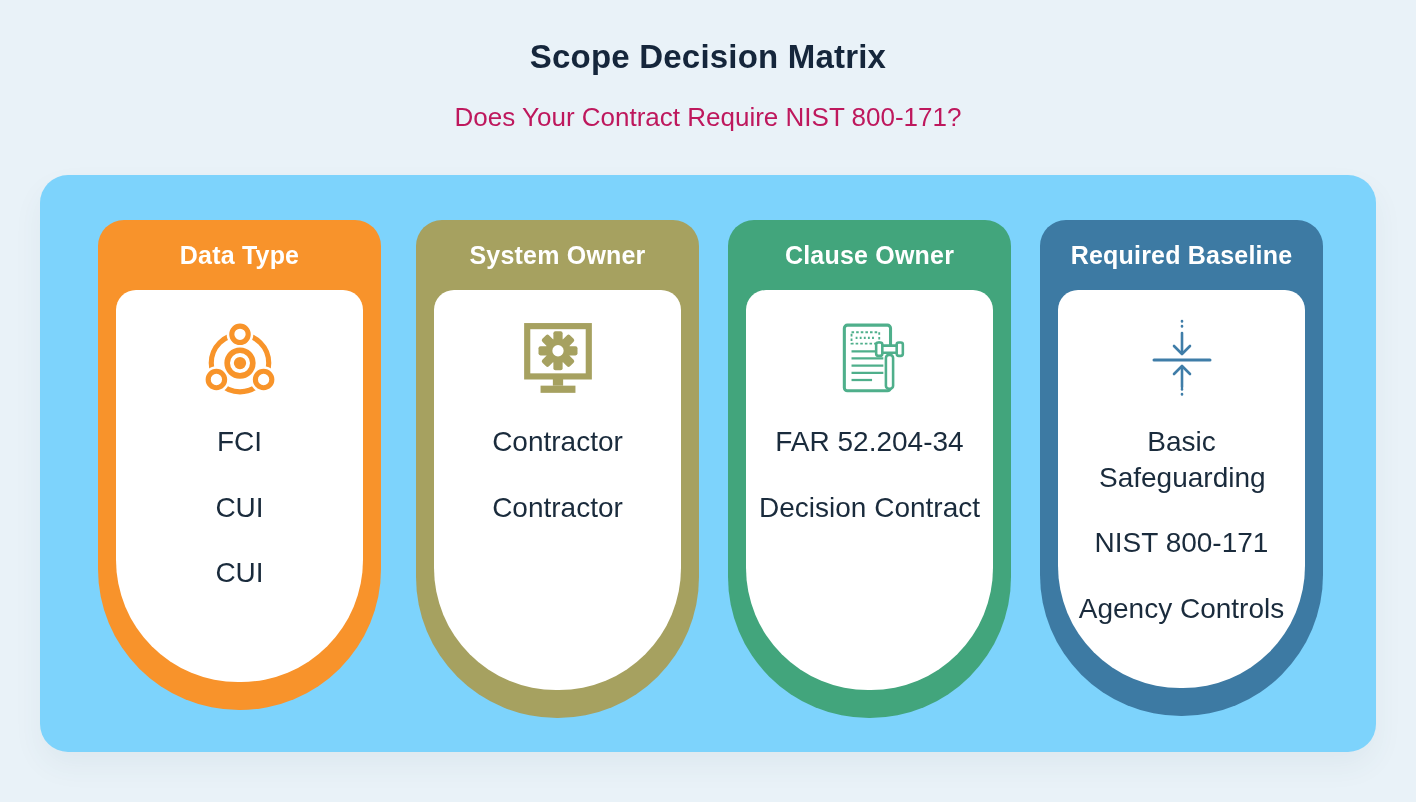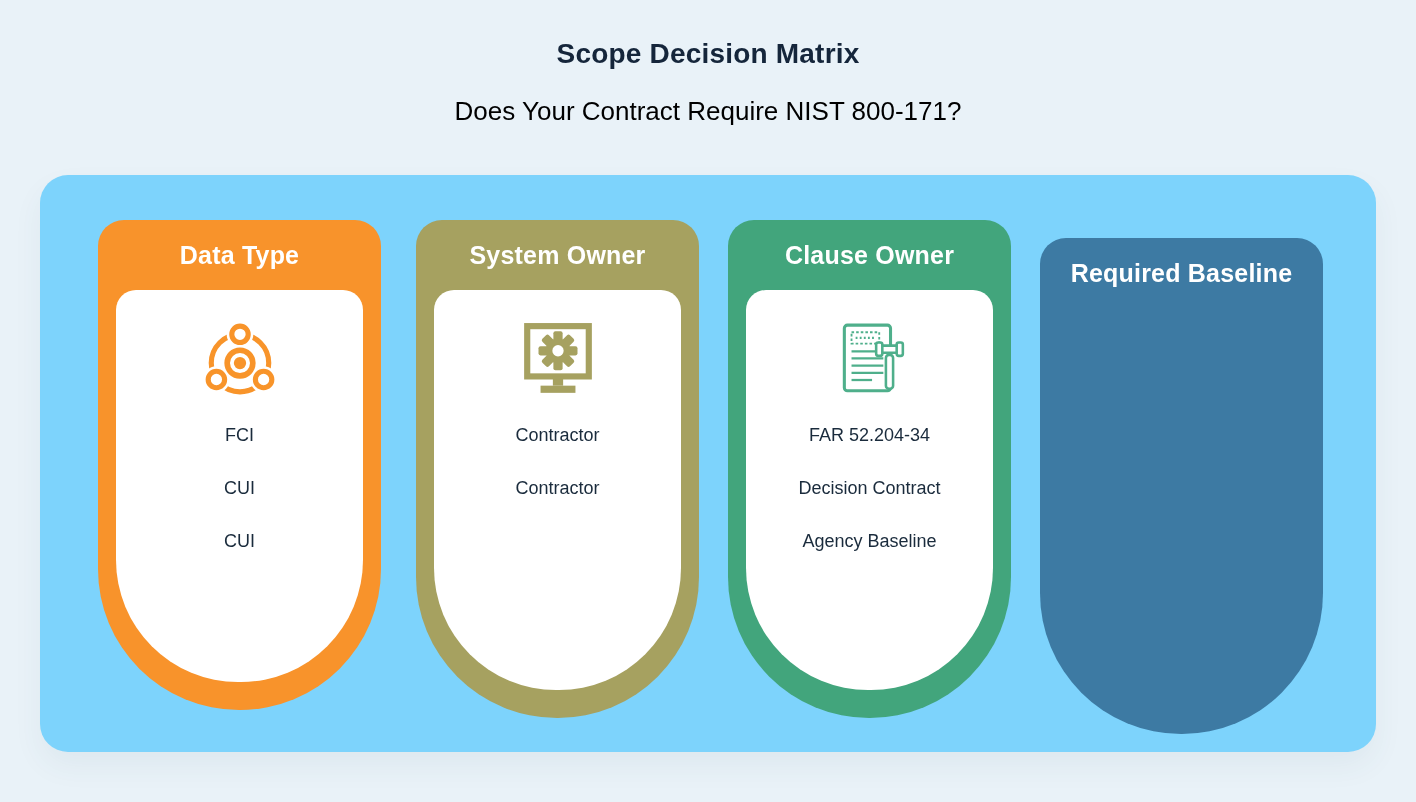--- a/index.html
+++ b/index.html
@@ -4,25 +4,25 @@
 <style>
   html,body{margin:0;padding:0;}
   body{
     width:1416px;height:802px;position:relative;overflow:hidden;
     background:#E9F2F8;
     font-family:"Liberation Sans","DejaVu Sans",sans-serif;
     color:#1A2B3C;
   }
   .page-title{
     margin:38px 0 0 0;text-align:center;
-    font-size:28px;font-weight:700;letter-spacing:.2px;color:#15263B;
+    font-size:33px;font-weight:700;letter-spacing:.2px;color:#15263B;
   }
   .page-subtitle{
     margin:26px 0 0 0;text-align:center;
-    font-size:26px;font-weight:400;color:#000000;
+    font-size:26px;font-weight:400;color:#be185d;
   }
   .panel{
     position:absolute;left:40px;top:175px;width:1336px;height:577px;
     background:#7dd3fc;border-radius:28px;
     box-shadow:0 14px 30px rgba(50,80,110,.06);
   }
   .cols{
     position:absolute;left:58px;top:45px;
     display:flex;gap:29px;align-items:flex-start;
   }
@@ -42,21 +42,21 @@
     position:absolute;left:18px;right:18px;top:70px;bottom:28px;
     background:#FFFFFF;border-radius:20px 20px 122px 122px;
     display:flex;flex-direction:column;align-items:center;
   }
   .col-icon{
     margin-top:28px;height:84px;display:flex;align-items:center;justify-content:center;
   }
   .col-items{
     margin-top:22px;display:flex;flex-direction:column;align-items:center;
     row-gap:30px;text-align:center;
-    font-size:18px;line-height:1.27;color:#1A2B3C;
+    font-size:28px;line-height:1.27;color:#1A2B3C;
   }
   .item.narrow{max-width:165px;}
 </style>
 </head>
 <body>
 
 <h1 class="page-title">Scope Decision Matrix</h1>
 <h2 class="page-subtitle">Does Your Contract Require NIST 800-171?</h2>
 
 <div class="panel">
@@ -126,23 +126,40 @@
             <line x1="20" y1="57.5" x2="40" y2="57.5" stroke="currentColor" stroke-width="2.2"></line>
             <rect x="53.5" y="33" width="7" height="33" rx="3" fill="#FFFFFF" stroke="currentColor" stroke-width="2.5"></rect>
             <rect x="47" y="24" width="20" height="7" rx="2" fill="#FFFFFF" stroke="currentColor" stroke-width="2.5"></rect>
             <rect x="44" y="21" width="6" height="13" rx="2" fill="#FFFFFF" stroke="currentColor" stroke-width="2.5"></rect>
             <rect x="64" y="21" width="6" height="13" rx="2" fill="#FFFFFF" stroke="currentColor" stroke-width="2.5"></rect>
           </svg>
         </div>
         <div class="col-items">
           <div class="item">FAR 52.204-34</div>
           <div class="item">Decision Contract</div>
-          <div class="item">Agency Baseline</div>
         </div>
       </div>
     </div>
 
-    <div class="col" style="background-color: rgb(61, 122, 163); margin-top: 18px;">
+    <div class="col" style="background-color: rgb(61, 122, 163);">
       <div class="col-header">Required Baseline</div>
+      <div class="col-inner">
+        <div class="col-icon" style="color: rgb(63, 125, 168);">
+          <svg width="64" height="84" viewBox="0 0 64 84" aria-hidden="true" stroke="currentColor" fill="none" stroke-linecap="round" stroke-linejoin="round">
+            <line x1="32" y1="3" x2="32" y2="13" stroke-width="2.6" stroke-dasharray="0.5 4.5"></line>
+            <line x1="32" y1="15" x2="32" y2="34" stroke-width="2.6"></line>
+            <polyline points="24,28 32,36 40,28" stroke-width="2.6"></polyline>
+            <line x1="4" y1="42" x2="60" y2="42" stroke-width="3"></line>
+            <polyline points="24,56 32,48 40,56" stroke-width="2.6"></polyline>
+            <line x1="32" y1="50" x2="32" y2="69" stroke-width="2.6"></line>
+            <line x1="32" y1="71" x2="32" y2="81" stroke-width="2.6" stroke-dasharray="0.5 4.5"></line>
+          </svg>
+        </div>
+        <div class="col-items">
+          <div class="item narrow">Basic Safeguarding</div>
+          <div class="item">NIST 800-171</div>
+          <div class="item">Agency Controls</div>
+        </div>
+      </div>
     </div>
 
   </div>
 </div>
 
 </body></html>

